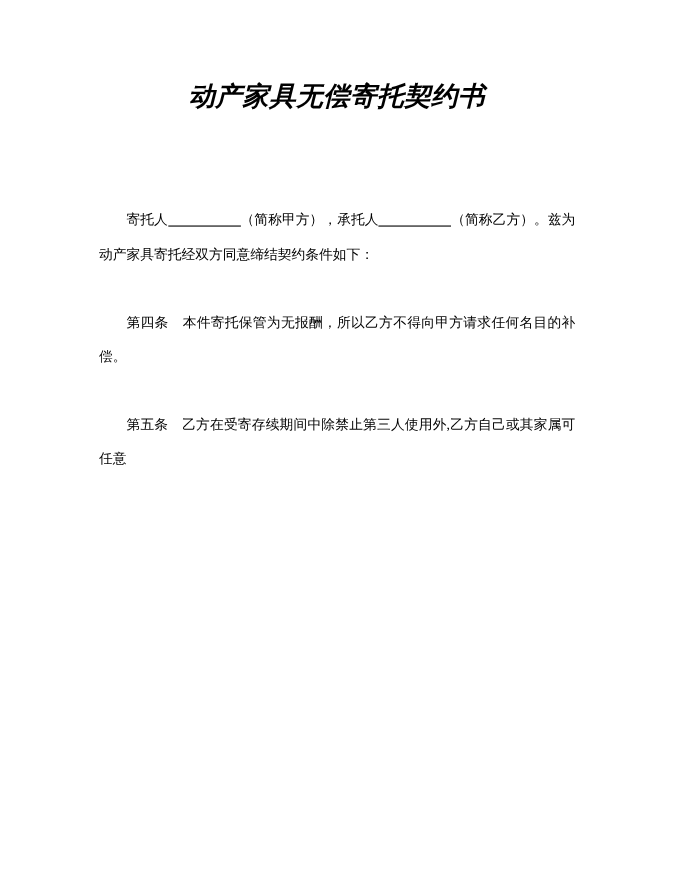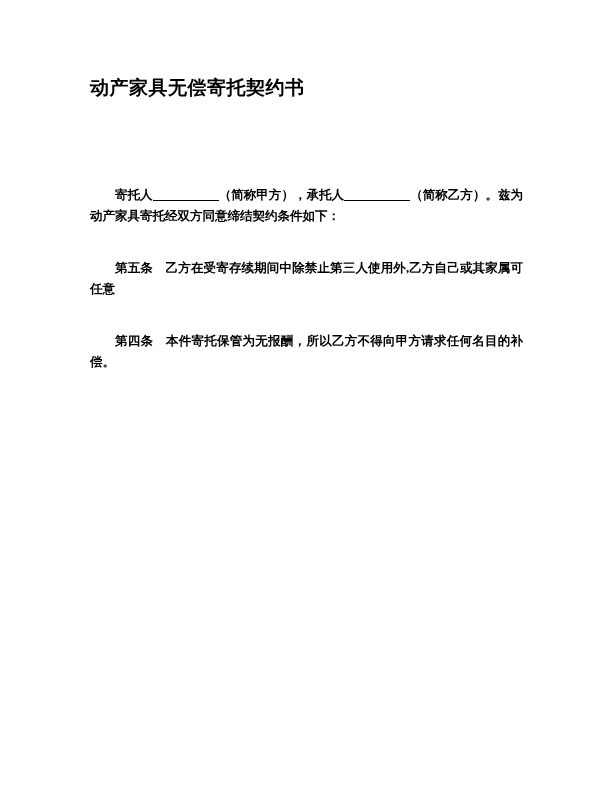--- a/index.html
+++ b/index.html
@@ -16,36 +16,37 @@
     position: relative;
     width: 612px;
     height: 792px;
     background: #ffffff;
     color: #000000;
     font-family: "Liberation Serif", "DejaVu Serif", serif;
     font-size: 12.5px;
   }
   .doc-title {
     margin: 72px 90px 0 90px;
+    text-align: center;
     font-family: "Liberation Sans", "DejaVu Sans", sans-serif;
-    font-size: 19px;
+    font-size: 24px;
     font-weight: bold;
     line-height: 32px;
     letter-spacing: 0.5px;
+    font-style: italic;
   }
   .doc-body {
     padding: 0 89px 0 90px;
   }
   .para {
     margin: 0 0 31px 0;
-    line-height: 21px;
+    line-height: 31px;
     text-align: justify;
     text-indent: 25px;
     word-break: break-all;
-    font-weight: bold;
   }
   .doc-body .para:first-child {
     margin-top: 81px;
   }
   .blank {
     display: inline-block;
     width: 66px;
     height: 12px;
     border-bottom: 1px solid #000000;
     vertical-align: -2px;
@@ -56,16 +57,16 @@
     height: 1px;
   }
 </style>
 </head>
 <body>
 
 <div class="page">
   <h1 class="doc-title">动产家具无偿寄托契约书</h1>
   <div class="doc-body">
       <p class="para"><span>寄托人</span><span class="blank"></span><span>（简称甲方），承托人</span><span class="blank"></span><span>（简称乙方）。兹为动产家具寄托经双方同意缔结契约条件如下：</span></p>
+      <p class="para"><span>第四条</span><span class="wspace"></span><span>本件寄托保管为无报酬，所以乙方不得向甲方请求任何名目的补偿。</span></p>
       <p class="para"><span>第五条</span><span class="wspace"></span><span>乙方在受寄存续期间中除禁止第三人使用外,乙方自己或其家属可任意</span></p>
-      <p class="para"><span>第四条</span><span class="wspace"></span><span>本件寄托保管为无报酬，所以乙方不得向甲方请求任何名目的补偿。</span></p>
     </div>
 </div>
 
 </body></html>

